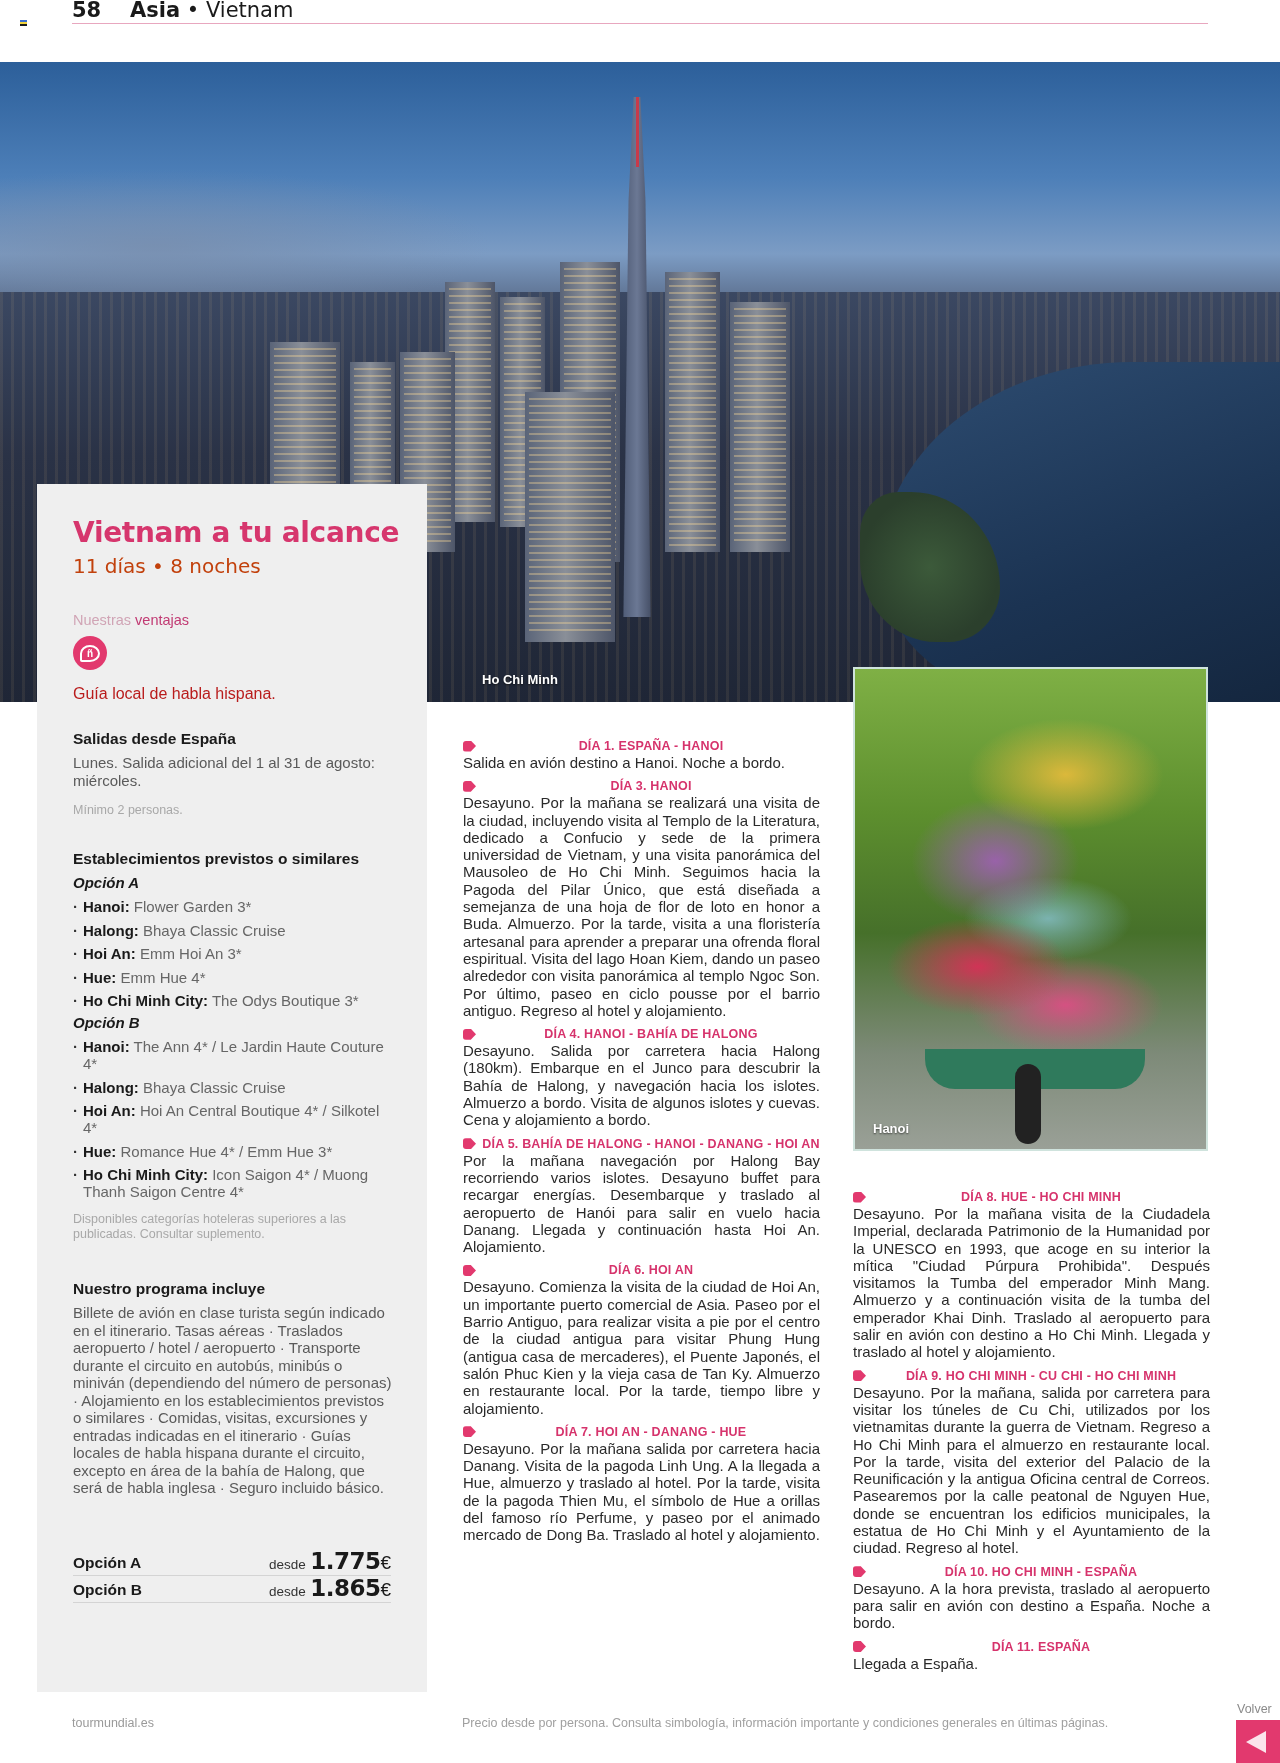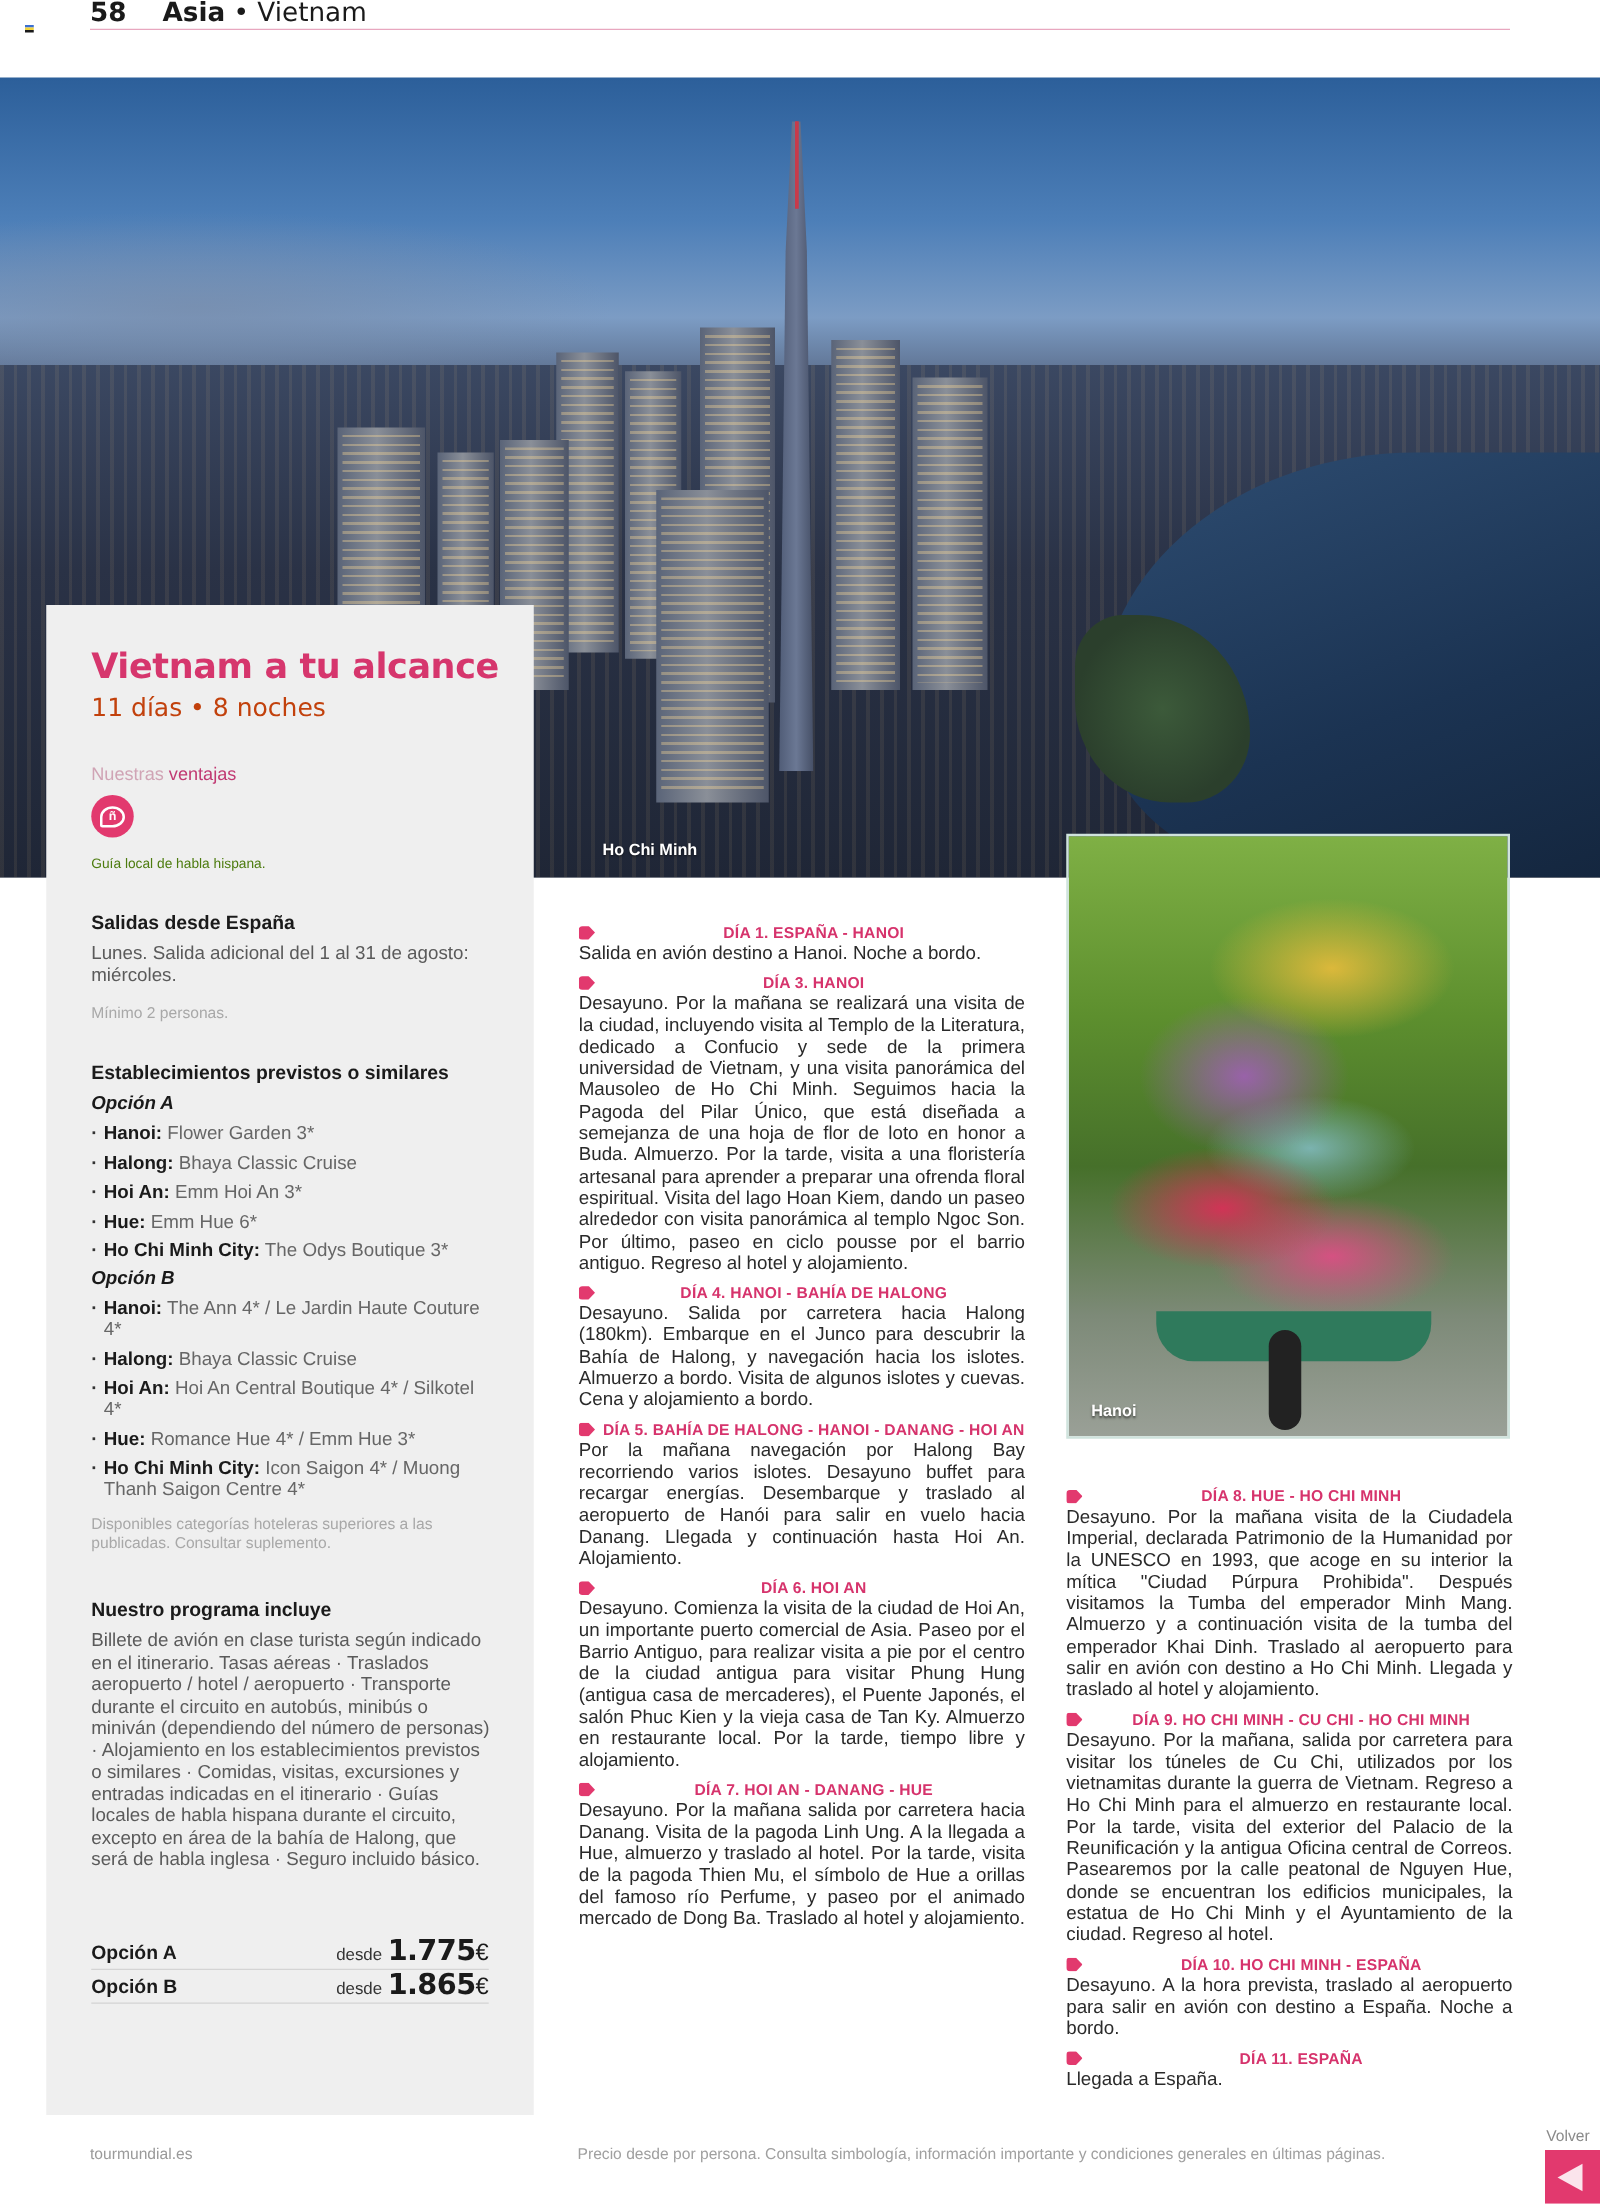--- a/index.html
+++ b/index.html
@@ -36,21 +36,21 @@
     .photo-label { position: absolute; color: #ffffff; font-weight: bold; font-size: 13px; text-shadow: 0 1px 2px rgba(0,0,0,0.6); }
 
     
     .info-panel { position: absolute; left: 37px; top: 484px; width: 390px; height: 1208px; background: #efefef; padding: 0 36px; }
     .title { position: absolute; left: 36px; top: 32px; font-family: "DejaVu Sans", sans-serif; font-weight: bold; font-size: 28px; color: #d6366d; letter-spacing: -0.3px; white-space: nowrap; }
     .duration { position: absolute; left: 36px; top: 70px; font-family: "DejaVu Sans", sans-serif; font-size: 20px; color: #c2410c; white-space: nowrap; }
     .adv-title { position: absolute; left: 36px; top: 128px; font-size: 14.5px; color: #d0a4b5; white-space: nowrap; }
     .adv-title b { color: #c13a73; font-weight: normal; }
     .adv-icon { position: absolute; left: 36px; top: 152px; width: 34px; height: 34px; border-radius: 50%; background: #e2396e; display: flex; align-items: center; justify-content: center; }
     .adv-icon span { width: 20px; height: 17px; border: 2px solid #fff; border-radius: 50% 50% 50% 10%; color: #fff; font-size: 10px; font-weight: bold; line-height: 13px; text-align: center; }
-    .adv-text { position: absolute; left: 36px; top: 201px; font-size: 11px; color: #4d7c0f; white-space: nowrap; }
+    .adv-text { position: absolute; left: 36px; top: 201px; font-size: 16px; color: #b91c1c; white-space: nowrap; }
 
     .sec-h { position: absolute; left: 36px; font-weight: bold; font-size: 15.5px; color: #1a1a1a; white-space: nowrap; }
     .sec-p { position: absolute; left: 36px; width: 320px; font-size: 15px; line-height: 17.5px; color: #5a5a5a; }
     .small-note { position: absolute; left: 36px; width: 320px; font-size: 12.5px; line-height: 15px; color: #a8a8a8; }
     .opt-label { position: absolute; left: 36px; font-style: italic; font-weight: bold; font-size: 15px; color: #1a1a1a; }
     .hotel-list { position: absolute; left: 36px; width: 320px; list-style: none; }
     .hotel-list li { font-size: 15px; line-height: 17px; color: #666; padding-left: 10px; position: relative; margin-bottom: 6.5px; }
     .hotel-list li::before { content: "·"; position: absolute; left: 0; top: 0; color: #333; font-weight: bold; }
     .hotel-list li b { color: #1a1a1a; }
 
@@ -139,21 +139,21 @@
   <div class="sec-h" style="top:246px;">Salidas desde España</div>
   <div class="sec-p" style="top:270px;">Lunes. Salida adicional del 1 al 31 de agosto: miércoles.</div>
   <div class="small-note" style="top:319px;">Mínimo 2 personas.</div>
 
   <div class="sec-h" style="top:366px;">Establecimientos previstos o similares</div>
   <div class="opt-label" style="top:390px;">Opción A</div>
   <ul class="hotel-list" style="top:414px;">
     <li><b>Hanoi:</b> <span>Flower Garden 3*</span></li>
     <li><b>Halong:</b> <span>Bhaya Classic Cruise</span></li>
     <li><b>Hoi An:</b> <span>Emm Hoi An 3*</span></li>
-    <li><b>Hue:</b> <span>Emm Hue 6*</span></li>
+    <li><b>Hue:</b> <span>Emm Hue 4*</span></li>
     <li><b>Ho Chi Minh City:</b> <span>The Odys Boutique 3*</span></li>
   </ul>
   <div class="opt-label" style="top:530px;">Opción B</div>
   <ul class="hotel-list" style="top:554px;">
     <li><b>Hanoi:</b> <span>The Ann 4* / Le Jardin Haute Couture 4*</span></li>
     <li><b>Halong:</b> <span>Bhaya Classic Cruise</span></li>
     <li><b>Hoi An:</b> <span>Hoi An Central Boutique 4* / Silkotel 4*</span></li>
     <li><b>Hue:</b> <span>Romance Hue 4* / Emm Hue 3*</span></li>
     <li><b>Ho Chi Minh City:</b> <span>Icon Saigon 4* / Muong Thanh Saigon Centre 4*</span></li>
   </ul>

